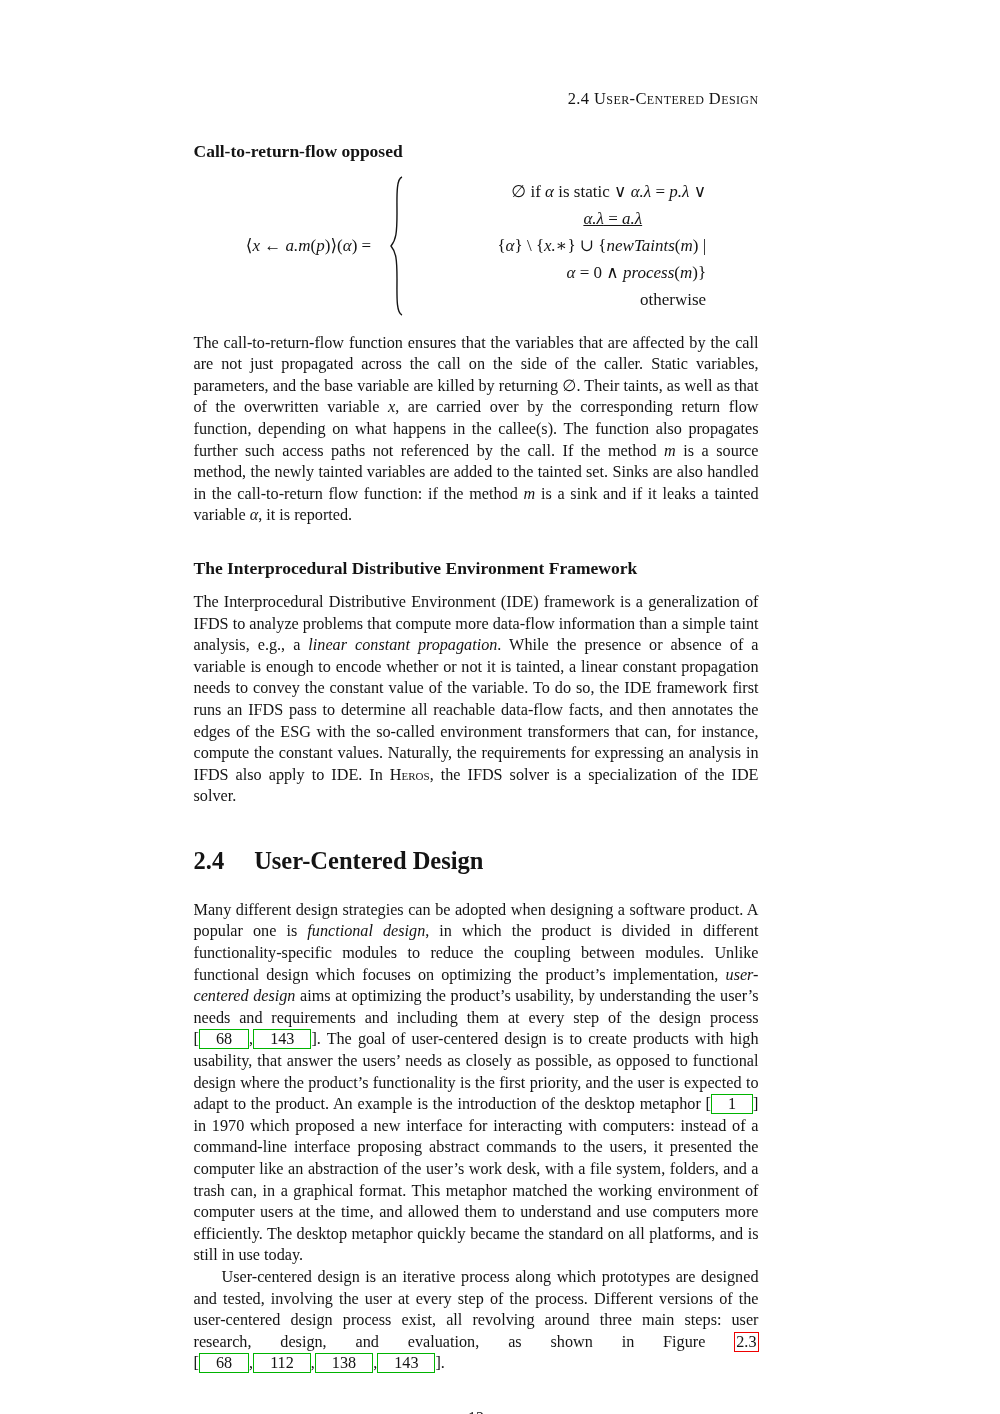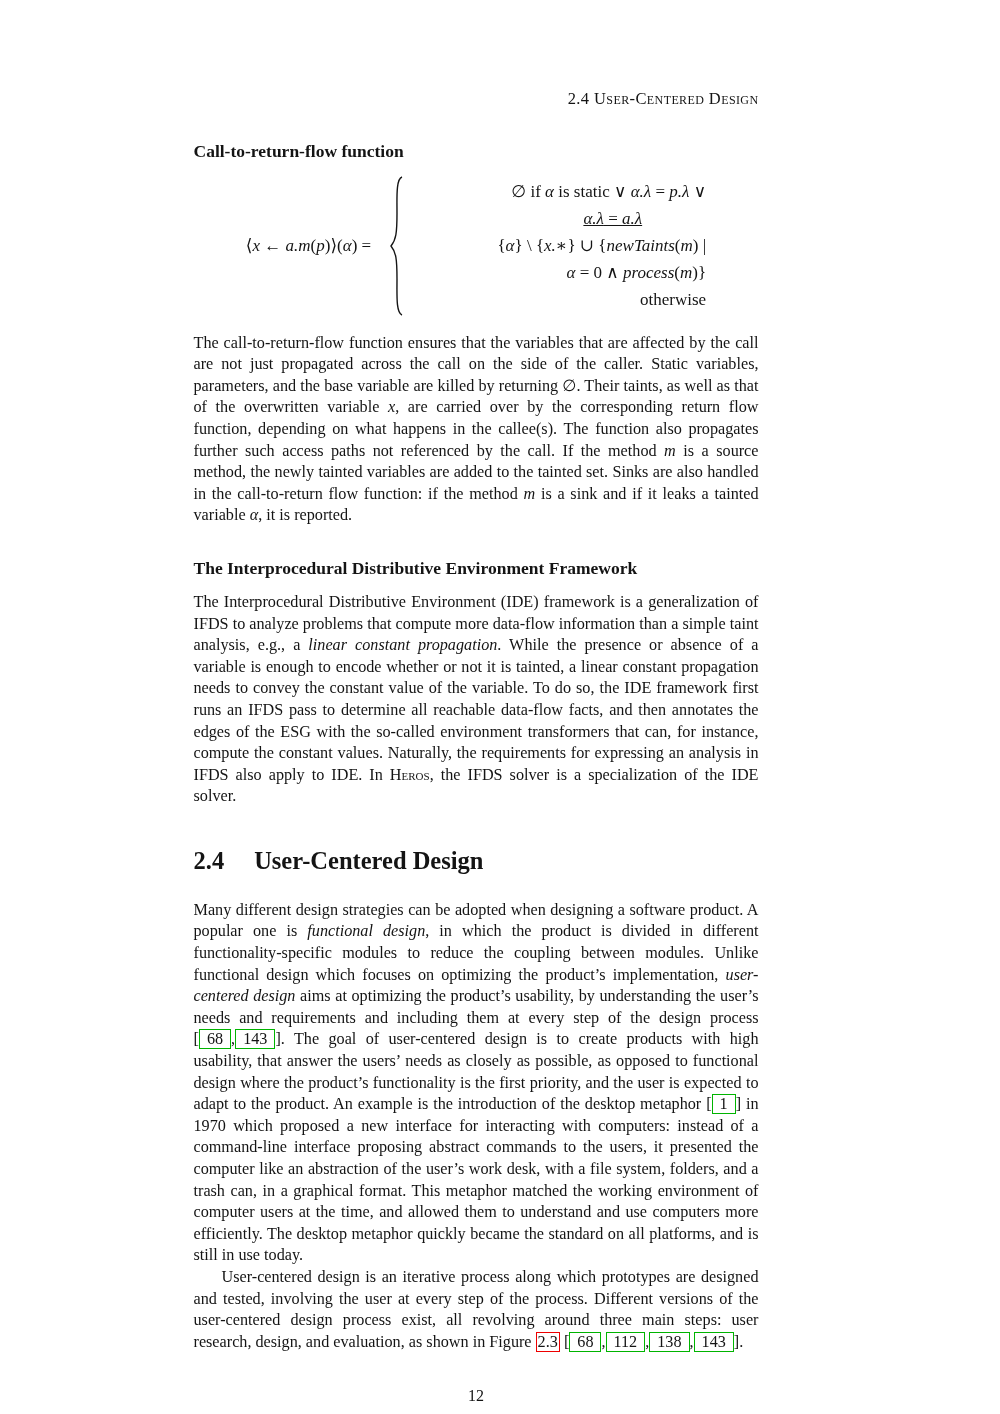--- a/index.html
+++ b/index.html
@@ -65,37 +65,37 @@
     margin-top: 32px;
     font-size: 16px;
   }
   
   .seg-p { font-style: normal; }
   .seg-i { font-style: italic; }
   .seg-m { font-style: italic; }
   .seg-sc { font-variant: small-caps; }
   .seg-g {
     border: 1px solid var(--cite-color, #00b400);
-    padding: 0 7px;
+    padding: 0 16px;
   }
   .seg-r {
     border: 1px solid var(--ref-color, #ee0000);
     padding: 0 1px;
   }
 </style>
 </head>
 <body>
 
 <div class="page">
 
   <div class="running-header">
     <span>2.4 User-Centered Design</span>
   </div>
 
-  <h2 class="sub-heading">Call-to-return-flow function</h2>
+  <h2 class="sub-heading">Call-to-return-flow opposed</h2>
 
   <div class="formula">
     <span class="f-lhs"><span class="seg-p">⟨</span><span class="seg-m">x</span><span class="seg-p"> ← </span><span class="seg-m">a.m</span><span class="seg-p">(</span><span class="seg-m">p</span><span class="seg-p">)⟩(</span><span class="seg-m">α</span><span class="seg-p">) =</span></span>
     <span class="f-brace">
       <svg width="17" height="142" viewBox="0 0 17 142" aria-hidden="true">
         <path d="M14 2 C8 4 9 22 9 38 C9 58 8 65 3 71 C8 77 9 84 9 104 C9 120 8 138 14 140" fill="none" stroke="#141414" stroke-width="1.4"></path>
       </svg>
     </span>
     <div class="f-cases">
       <div class="f-line al"><span class="seg-p">∅ if </span><span class="seg-m">α</span><span class="seg-p"> is static ∨ </span><span class="seg-m">α.λ</span><span class="seg-p"> = </span><span class="seg-m">p.λ</span><span class="seg-p"> ∨</span></div>

